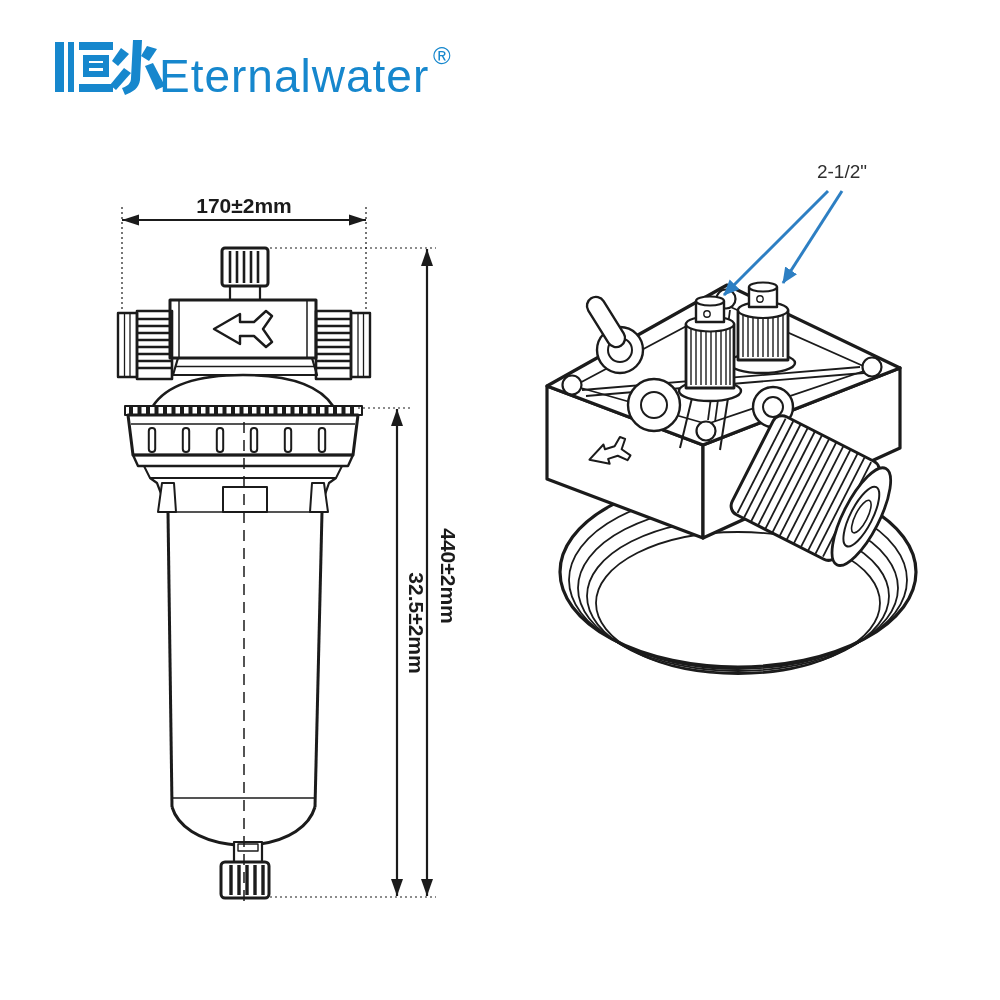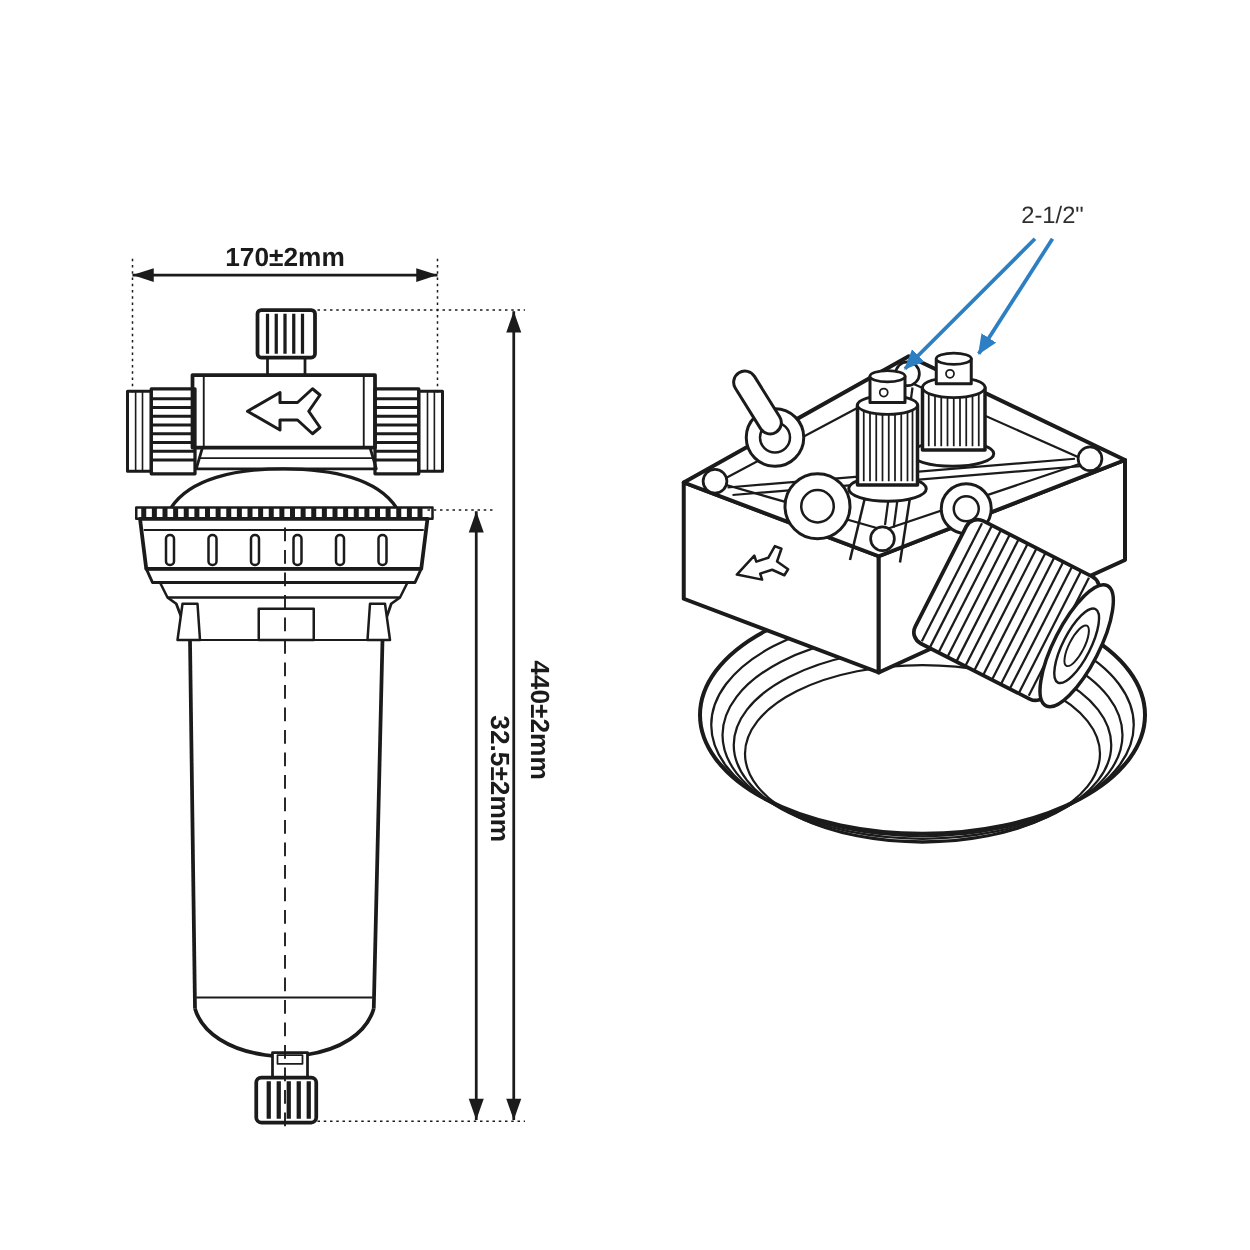--- a/index.html
+++ b/index.html
@@ -7,22 +7,44 @@
         font-family:"Liberation Sans",sans-serif;}
   .abs{position:absolute;}
   svg text{font-family:"Liberation Sans",sans-serif;}
   .dimtext{font-weight:bold;fill:#1b1b1b;}
 </style>
 </head>
 <body>
 
 <div id="page">
 
-
-  <div class="abs" style="left:84px;top:185px;width:360px;height:740px;">
+  <div class="abs" style="left:55px;top:34px;width:460px;height:64px;">
+    <svg width="460" height="64" viewBox="0 0 460 64">
+
+      <g fill="#1687cd">
+
+        <rect x="0" y="8" width="9" height="50"></rect>
+        <rect x="13" y="8" width="6" height="50"></rect>
+        <rect x="24" y="8" width="34" height="8"></rect>
+        <rect x="24" y="50" width="34" height="8"></rect>
+        <path d="M28 21 h26 v22 h-26 z M34 27 v10 h14 v-10 z"></path>
+        <rect x="28" y="29" width="26" height="5"></rect>
+
+        <path d="M78 6 h9 l-2 40 c-1 8 -7 12 -15 15 l-3 -7 c6 -2 9 -5 9 -10 z"></path>
+        <path d="M66 14 l8 6 -11 12 -6 -5 z"></path>
+        <path d="M69 34 l7 5 -15 17 -6 -5 z"></path>
+        <path d="M92 12 l10 3 -8 12 -8 -5 z"></path>
+        <path d="M90 32 l8 -3 12 23 -9 4 z"></path>
+      </g>
+      <text x="104" y="58" font-size="46" letter-spacing="1" fill="#1687cd">Eternalwater</text>
+      <text x="378" y="30" font-size="24" fill="#1687cd">®</text>
+    </svg>
+  </div>
+
+  <div class="abs" style="left:100px;top:185px;width:360px;height:740px;">
     <svg width="360" height="740" viewBox="0 0 360 740" stroke-linejoin="round" stroke-linecap="butt">
 
       <g stroke="#1b1b1b" fill="none">
         <line x1="22" y1="35" x2="266" y2="35" stroke-width="2.2"></line>
         <polygon points="22,35 39,29.5 39,40.5" fill="#1b1b1b" stroke="none"></polygon>
         <polygon points="266,35 249,29.5 249,40.5" fill="#1b1b1b" stroke="none"></polygon>
         <line x1="22" y1="22" x2="22" y2="130" stroke-width="1.2" stroke-dasharray="2 3"></line>
         <line x1="266" y1="22" x2="266" y2="130" stroke-width="1.2" stroke-dasharray="2 3"></line>
       </g>
       <text x="144" y="28" text-anchor="middle" font-size="21" class="dimtext">170±2mm</text>

